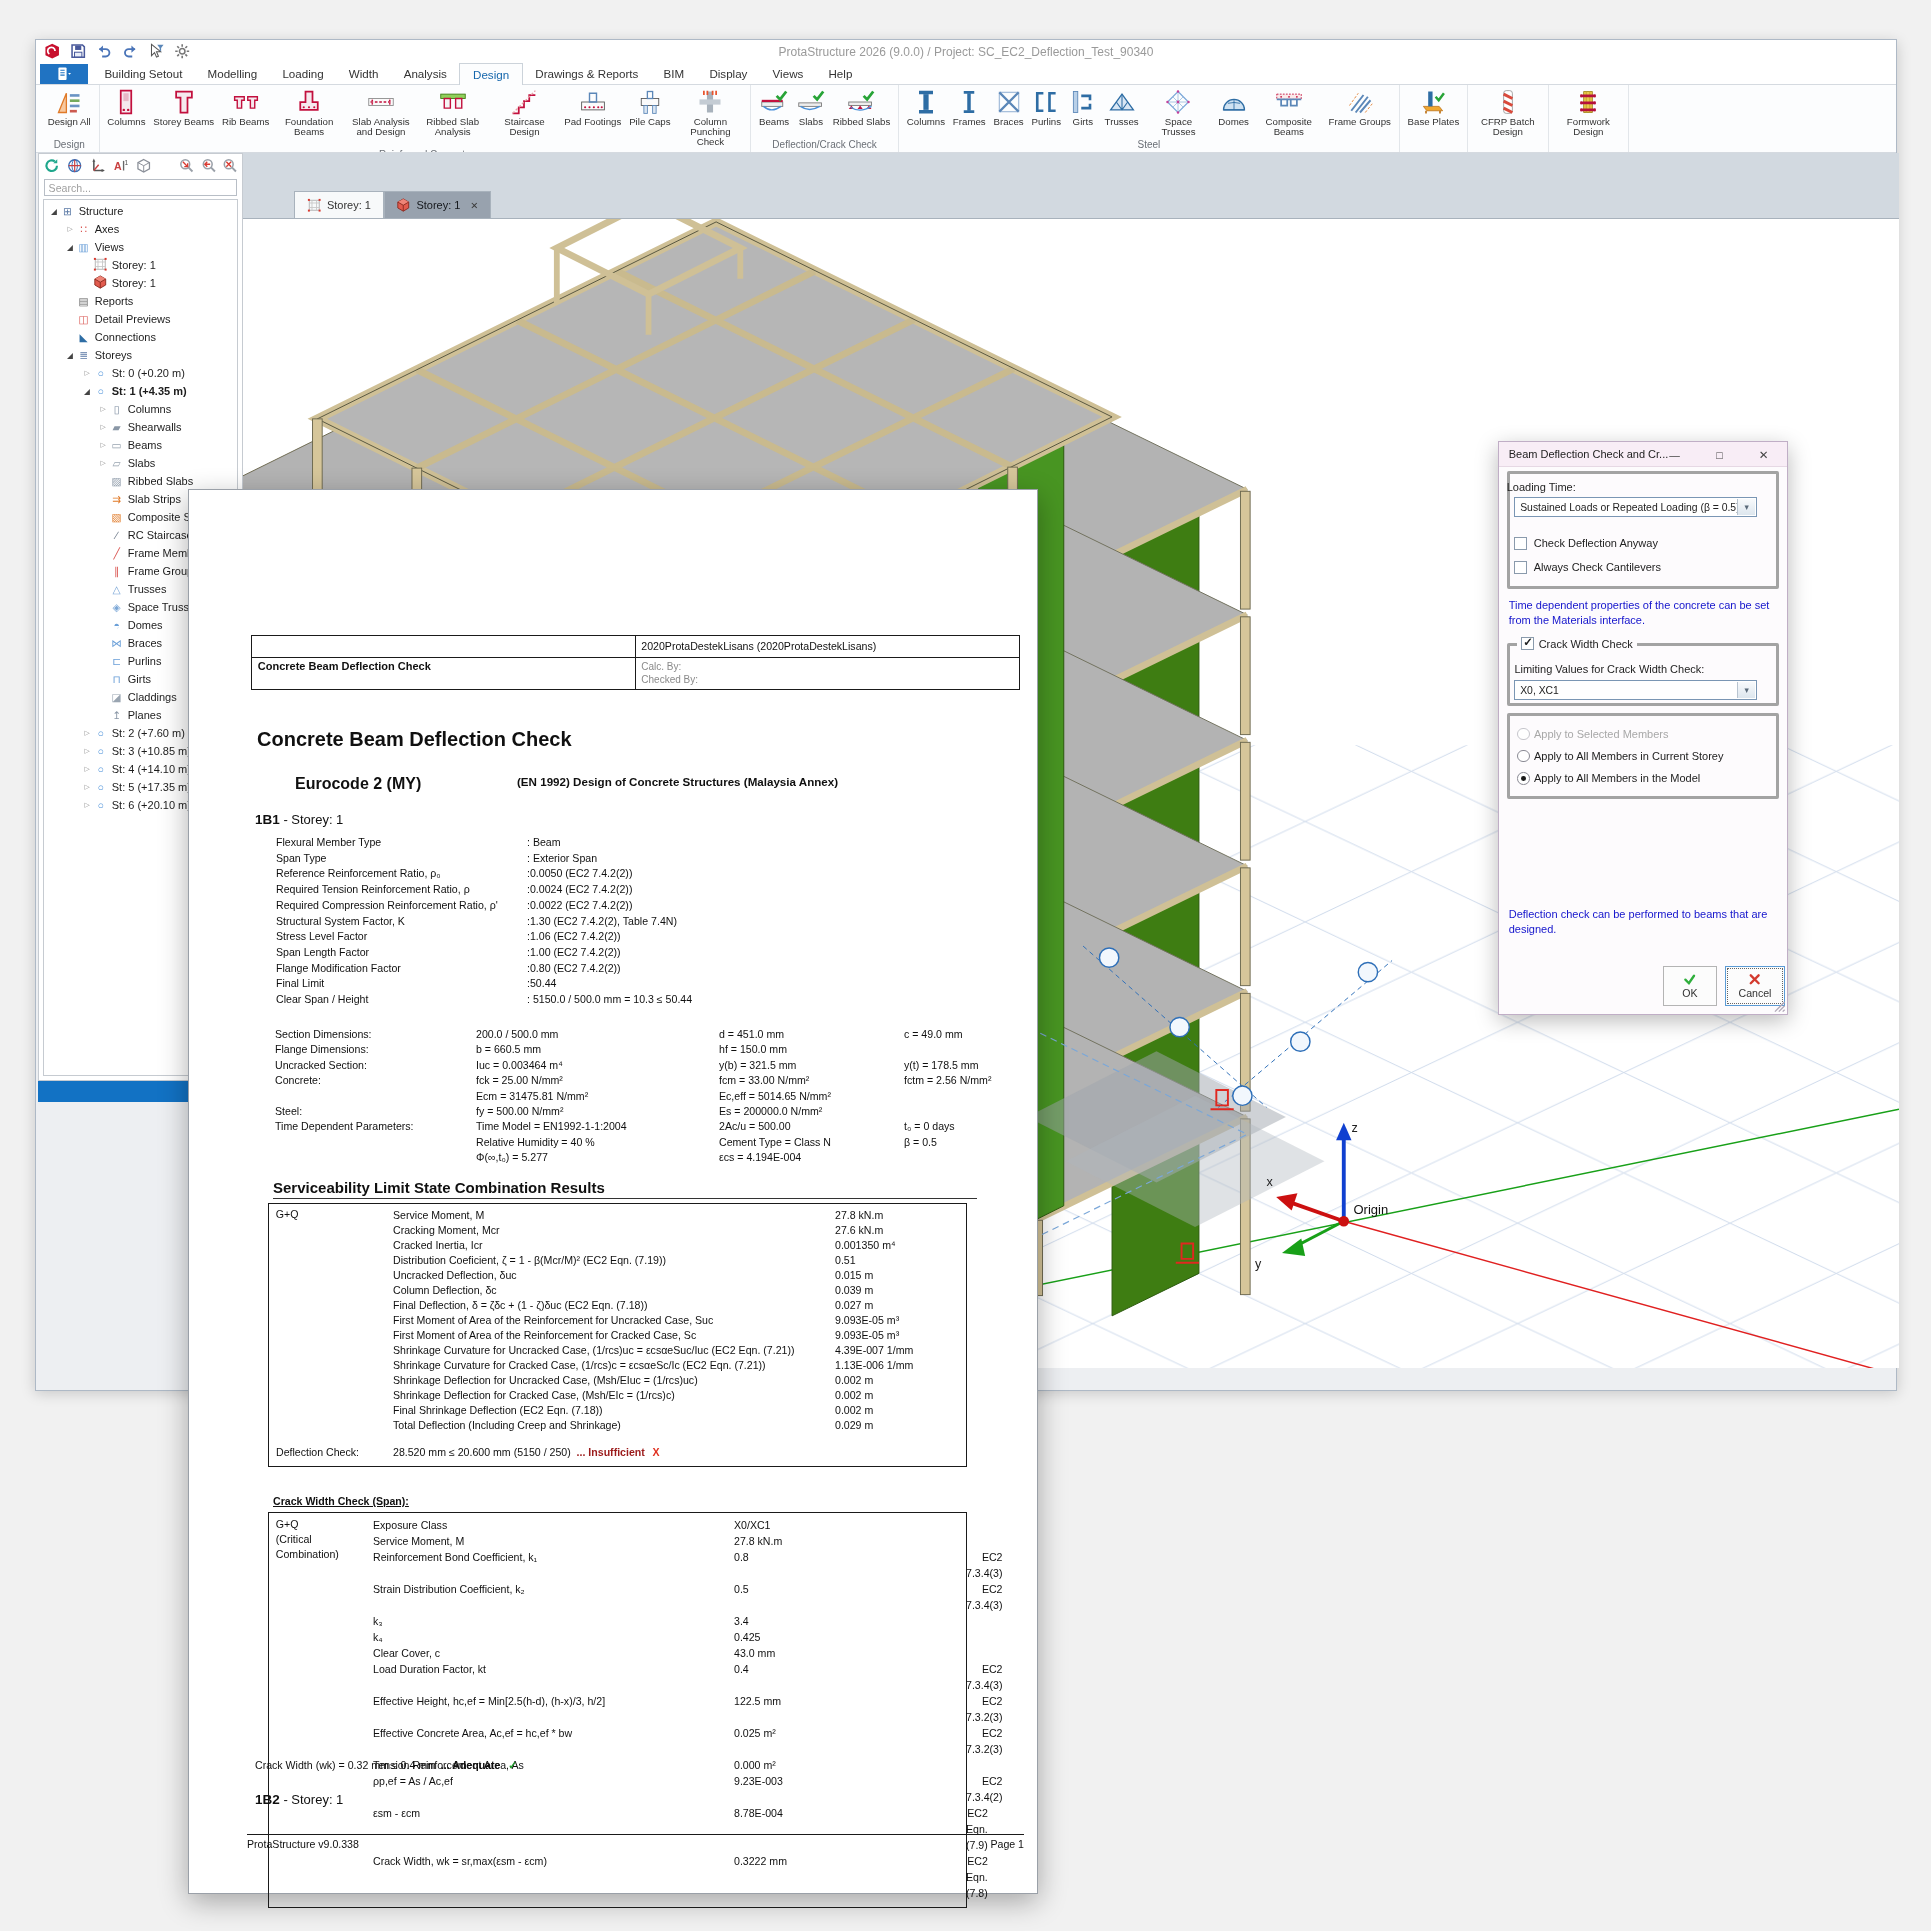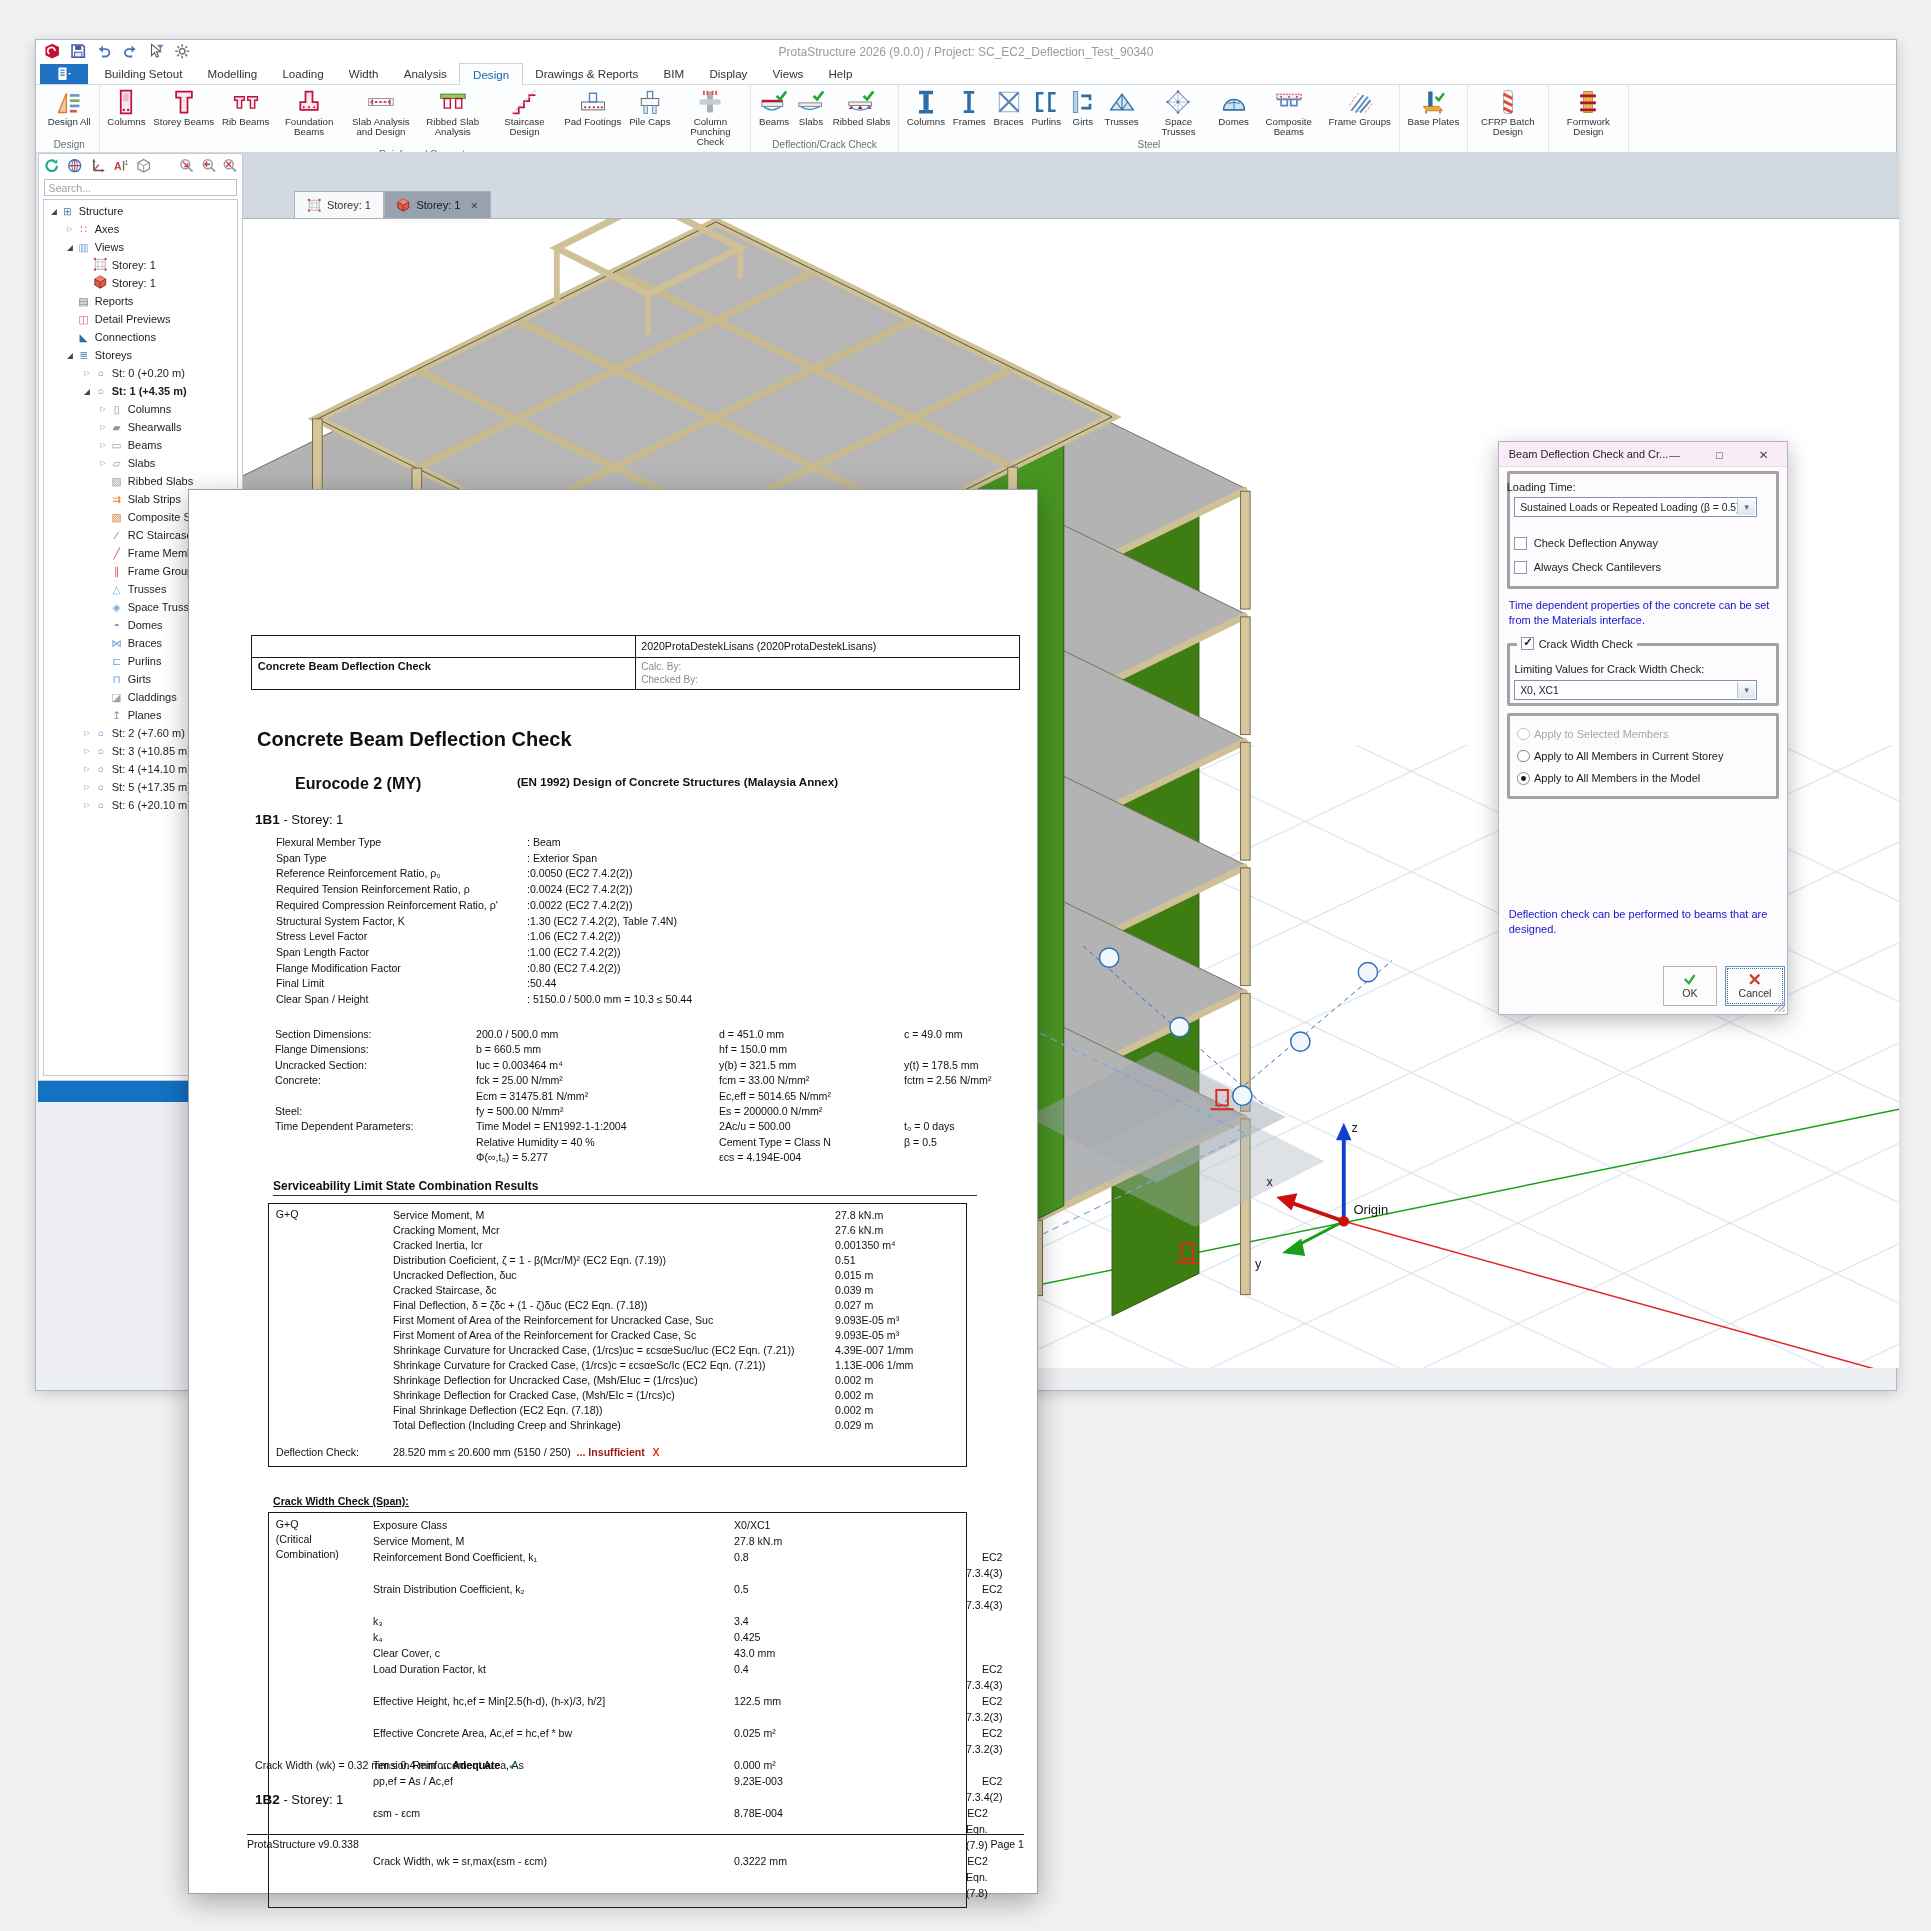--- a/index.html
+++ b/index.html
@@ -66,21 +66,21 @@
   .rcodedesc{position:absolute;left:328px;top:285px;font-size:11.6px;font-weight:bold}
   .rmember{position:absolute;left:66px;font-size:13px}
   .rm1{top:322px}.rm2{top:1302px}
   .rmember b{font-size:13.5px}
   .params{position:absolute;left:87px;top:345px;width:714px}
   .prow{display:flex;font-size:10.6px;line-height:15.7px}
   .plab{width:251px;flex:none}
   .secs{position:absolute;left:86px;top:537px;width:743px}
   .srow4{display:flex;font-size:10.6px;line-height:15.4px}
   .s0{width:201px;flex:none}.s1{width:243px;flex:none}.s2{width:185px;flex:none}.s3{flex:1}
-  .slshead{position:absolute;left:84px;top:689px;width:704px;font-size:12px;font-weight:bold;border-bottom:1px solid #333;padding-bottom:1.9px}
+  .slshead{position:absolute;left:84px;top:689px;width:704px;font-size:15px;font-weight:bold;border-bottom:1px solid #333;padding-bottom:1.9px}
   .sls{position:absolute;left:79px;top:713px;width:699px;border:1.9px solid #1a1a1a;padding:3.9px 5.8px 5.8px 124px}
   .combo{position:absolute;left:6.8px;top:3.9px;font-size:10.6px}
   .srow{display:flex;font-size:10.6px;line-height:15px}
   .slab{width:442px;flex:none;padding-right:5.8px}
   .sval{flex:1}
   .defrow{display:flex;font-size:10.6px;margin:13.5px 0 1.9px -117px}
   .dl{width:117px;flex:none}
   .dv{}
   .dres{font-weight:bold;color:#9b1b1b;margin-left:5.8px}
   .dmark{font-weight:bold;color:#e03020;margin-left:7.7px}
@@ -946,21 +946,21 @@
         </div>
         <div class="srow">
           <span class="slab">Distribution Coeficient, ζ = 1 - β(Mcr/M)² (EC2 Eqn. (7.19))</span>
           <span class="sval">0.51</span>
         </div>
         <div class="srow">
           <span class="slab">Uncracked Deflection, δuc</span>
           <span class="sval">0.015 m</span>
         </div>
         <div class="srow">
-          <span class="slab">Cracked Staircase, δc</span>
+          <span class="slab">Column Deflection, δc</span>
           <span class="sval">0.039 m</span>
         </div>
         <div class="srow">
           <span class="slab">Final Deflection, δ = ζδc + (1 - ζ)δuc (EC2 Eqn. (7.18))</span>
           <span class="sval">0.027 m</span>
         </div>
         <div class="srow">
           <span class="slab">First Moment of Area of the Reinforcement for Uncracked Case, Suc</span>
           <span class="sval">9.093E-05 m³</span>
         </div>

